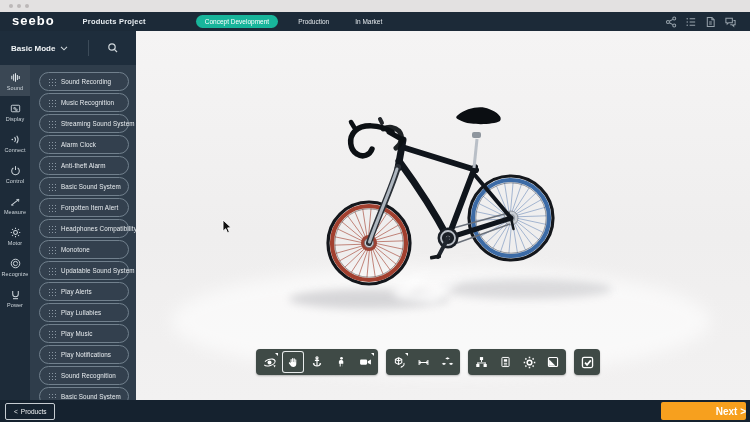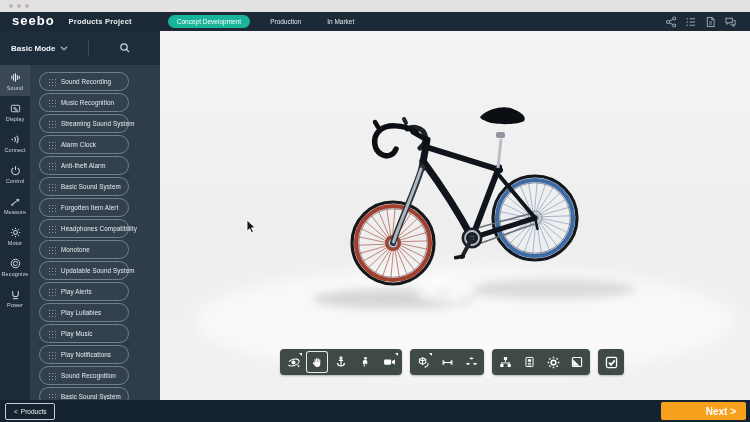--- a/index.html
+++ b/index.html
@@ -5,34 +5,34 @@
   * { margin:0; padding:0; box-sizing:border-box; }
   html,body { width:750px; height:422px; overflow:hidden; background:#0e1822;
               font-family:"Liberation Sans", sans-serif; }
   .app { width:750px; height:422px; display:flex; flex-direction:column; }
 
   
   .chrome { height:12px; background:#e3e1e1; display:flex; align-items:center; padding-left:9px; gap:4px; flex:none; }
   .chrome .dot { width:4px; height:4px; border-radius:50%; background:#bcb8b8; }
 
   
-  .header { height:19px; background:#1c2a38; display:flex; align-items:center; flex:none; }
+  .header { height:19px; background:#1c2a38; display:flex; align-items:center; flex:none;gap:14px; }
   .logo { color:#fff; font-weight:bold; font-size:13px; letter-spacing:1px; padding:0 14px 2px 12px; }
   .project { color:#e8edf1; font-size:7.5px; font-weight:bold; letter-spacing:.2px; margin-right:36px; }
   .tabs { display:flex; align-items:center; gap:14px; }
   .tab { color:#e4e9ed; font-size:6.5px; padding:2px 6px; cursor:default; }
   .tab.active { background:#18b59b; color:#fff; border-radius:8px; padding:3px 9px; }
   .header-actions { margin-left:auto; display:flex; align-items:center; gap:8px; padding-right:13px; }
   .header-actions svg { display:block; }
 
   
   .main { flex:1; display:flex; min-height:0; }
 
   
-  .sidebar { width:160px; flex:none; display:flex; flex-direction:column; background:#2f3d4b; }
+  .sidebar { width:136px; flex:none; display:flex; flex-direction:column; background:#2f3d4b; }
   .mode-row { height:34px; flex:none; background:#1e2d3c; display:flex; align-items:center; color:#f2f5f7; }
   .mode-sel { display:flex; align-items:center; gap:5px; font-size:8px; font-weight:bold; padding-left:11px; width:88px; }
   .mode-divider { width:1px; height:16px; background:#3c4b59; }
   .search-btn { flex:1; display:flex; justify-content:center; align-items:center; }
   .sidebar-body { flex:1; display:flex; min-height:0; }
   .rail { width:30px; flex:none; background:#1d2b39; display:flex; flex-direction:column; }
   .cat { height:31px; display:flex; flex-direction:column; align-items:center; justify-content:center; gap:1px; color:#cdd5db; }
   .cat.active { background:#3a4754; }
   .cat .cat-label { font-size:5.5px; letter-spacing:.1px; }
   .feature-list { flex:1; padding:7px 0 0 9px; overflow:hidden; }
@@ -55,21 +55,21 @@
   .tbtn .mark { position:absolute; top:2px; right:2px; width:0; height:0;
                 border-left:3px solid transparent; border-top:3px solid #fff; }
 
   .cursor { position:absolute; left:86px; top:188px; }
 
   
   .footer { height:22px; background:#15222f; flex:none; display:flex; align-items:center; justify-content:space-between; padding:0 4px 0 5px; }
   .products-btn { border:1px solid #c6ccd1; border-radius:2px; color:#eef1f3; font-size:6.5px;
                   padding:4px 8px; display:flex; align-items:center; gap:3px; background:transparent; }
   .next-btn { background:#f7a01e; border:none; border-radius:2px; color:#fff; font-weight:bold; font-size:10px;
-              width:85px; height:18px; display:flex; align-items:center; justify-content:flex-end; padding-right:10px; }
+              width:85px; height:18px; display:flex; align-items:center; justify-content:flex-end; }
 
   svg { overflow:visible; }
 </style>
 </head>
 <body>
 
 <div class="app">
 
   <div class="chrome">
     <span class="dot"></span>

